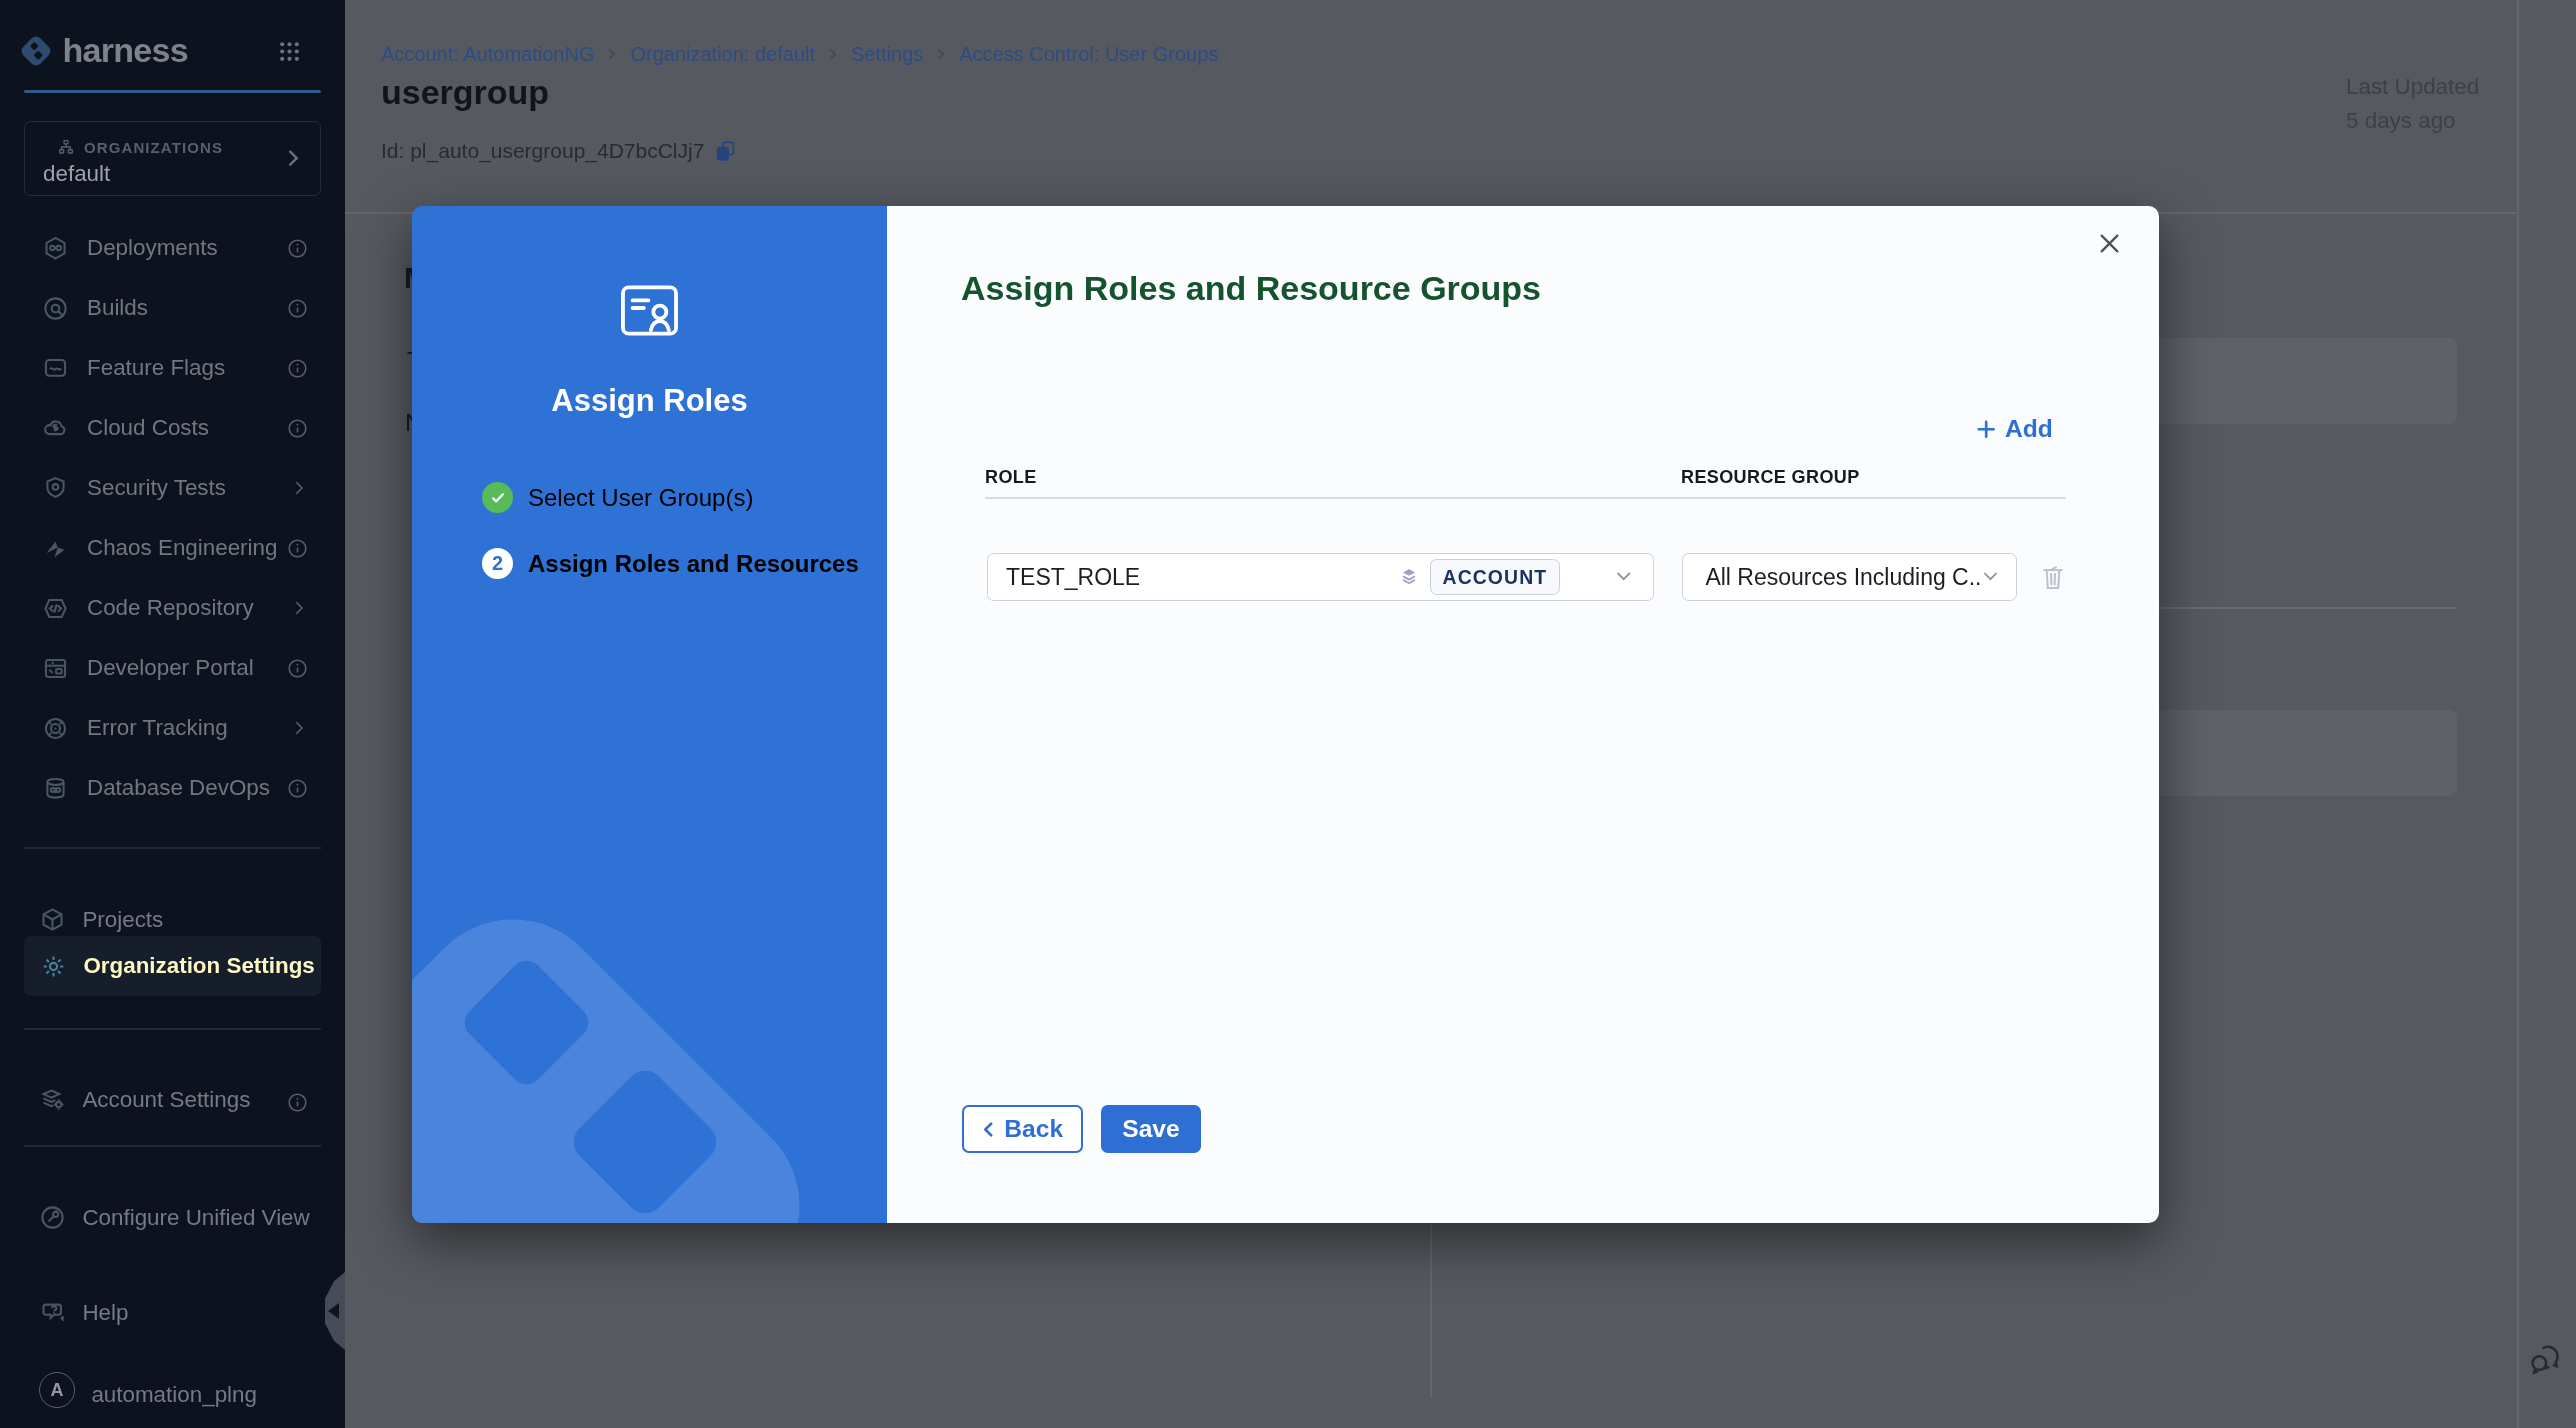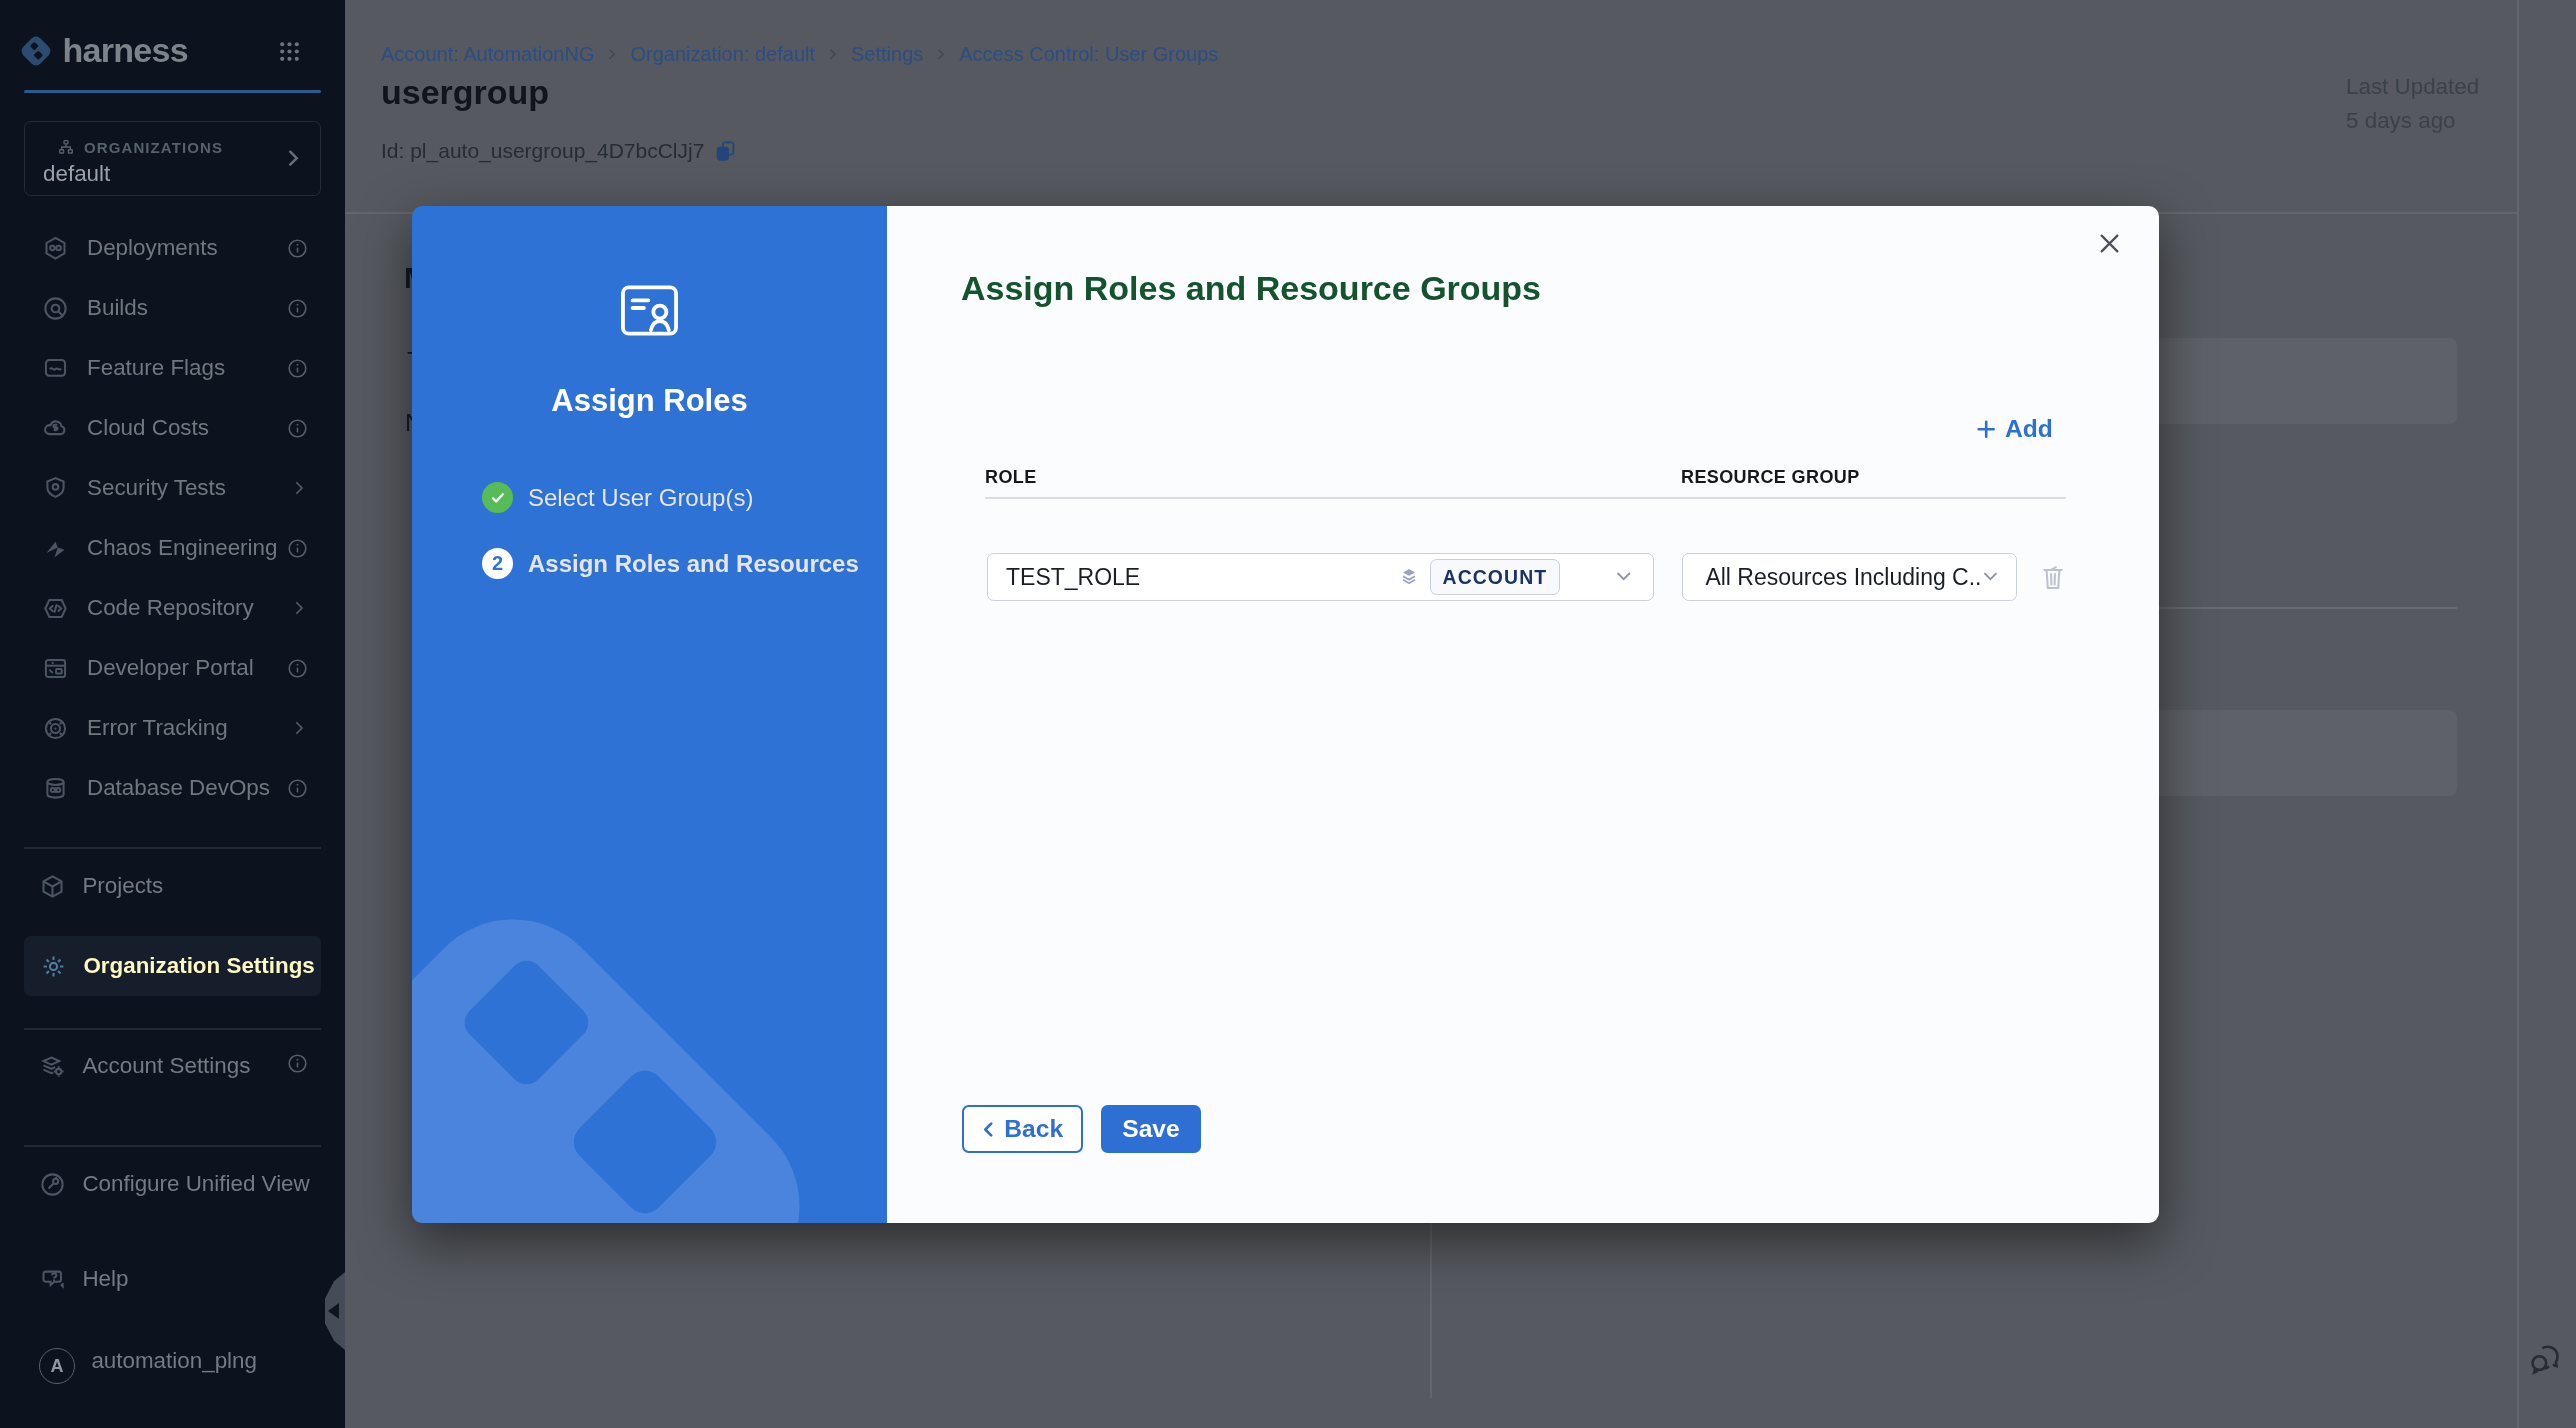--- a/index.html
+++ b/index.html
@@ -19,21 +19,21 @@
   .org-value { position:absolute; left:18px; top:39px; font-size:22.4px; color:#9CA2AA; }
   .org-chevron { position:absolute; right:18px; top:25px; color:#6A7078; }
 
   .menu { position:absolute; left:0; top:218px; width:345px; list-style:none; }
   .menu-item { height:60px; display:flex; align-items:center; padding:0 37px 0 42px; }
   .mi-icon { width:27px; height:27px; color:#4C5663; flex:0 0 auto; }
   .mi-label { margin-left:18px; font-size:22.4px; color:#71777F; white-space:nowrap; }
   .mi-trail { margin-left:auto; color:#565E68; }
 
   .side-div { position:absolute; left:24px; width:297px; height:1.5px; background:#222A35; }
-  .foot-item { position:absolute; left:0; width:345px; height:60px; display:flex; align-items:flex-start; padding:0 37px 0 39px; }
+  .foot-item { position:absolute; left:0; width:345px; height:60px; display:flex; align-items:flex-end; padding:0 37px 0 39px; }
   .foot-item .mi-label { margin-left:16.4px; font-size:22.4px; color:#757B84; }
   .selected-item { position:absolute; left:24px; top:936px; width:297px; height:60px; background:#151E2A; border-radius:6.7px; display:flex; align-items:center; padding:0 15px 0 16.4px; }
   .selected-item .mi-icon { color:#4C7E9C; }
   .selected-item .mi-label { margin-left:16px; font-size:22.4px; font-weight:600; color:#fef9c3; }
   .avatar { width:36px; height:36px; border:1.9px solid #59616C; border-radius:50%; display:flex; align-items:center; justify-content:center; font-size:18px; font-weight:600; color:#9098A2; flex:0 0 auto; }
   .collapse-tab { position:absolute; left:325px; top:1272px; width:20px; height:78px; background:#454B57;
      clip-path:polygon(100% 0, 100% 100%, 45% 88%, 0 66%, 0 34%, 45% 12%); display:flex; align-items:center; justify-content:center; }
   .collapse-tab .tri { width:0; height:0; border-top:8.2px solid transparent; border-bottom:8.2px solid transparent; border-right:11.2px solid #10151C; margin-right:3px; }
 
   
@@ -58,21 +58,21 @@
   .wm { position:absolute; transform:rotate(45deg); }
   .wm-outer { width:462px; height:462px; left:-130px; top:769px; border-radius:97px; background:#4B84DC; }
   .wm-hole1 { width:97px; height:97px; left:66px; top:768px; border-radius:16.4px; background:#2E72D5; }
   .wm-hole2 { width:112px; height:112px; left:177px; top:880px; border-radius:19.4px; background:#2E72D5; }
   .wizard-icon { position:absolute; left:206px; top:76px; color:#FFFFFF; }
   .wizard-title { position:absolute; left:0; top:177px; width:475px; text-align:center; font-size:31px; font-weight:700; color:#FFFFFF; }
   .step-row { position:absolute; left:70px; display:flex; align-items:center; }
   .step-circle { width:31px; height:31px; border-radius:50%; display:flex; align-items:center; justify-content:center; flex:0 0 auto; }
   .step-done { background:#57BB58; }
   .step-num { background:#FFFFFF; color:#2E72D5; font-size:20px; font-weight:700; }
-  .step-label { margin-left:15px; font-size:24px; color:#e5e5e5; white-space:nowrap; }
+  .step-label { margin-left:15px; font-size:24px; color:#000000; white-space:nowrap; }
   .step-label.bold { font-weight:700; }
 
   #detail-panel { position:relative; flex:1; background:#FAFCFE; }
   .close-btn { position:absolute; left:1203px; top:18px; width:39px; height:39px; display:flex; align-items:center; justify-content:center; color:#4A515B; cursor:pointer; }
   .modal-title { position:absolute; left:74px; top:63px; font-size:34px; font-weight:700; color:#14532d; }
   .add-btn { position:absolute; left:1088px; top:209px; display:flex; align-items:center; gap:7.5px; color:#2E6FD4; cursor:pointer; }
   .add-label { font-size:24.6px; font-weight:700; }
   .col-header { position:absolute; top:261px; font-size:18px; font-weight:700; letter-spacing:0.4px; color:#15181C; }
   .cols-div { position:absolute; left:98px; top:291px; width:1081px; height:1.5px; background:#D8DCE3; }
   .field { position:absolute; top:347px; height:48px; background:#FFFFFF; border:1.5px solid #CBD1DB; border-radius:6.7px; display:flex; align-items:center; }

